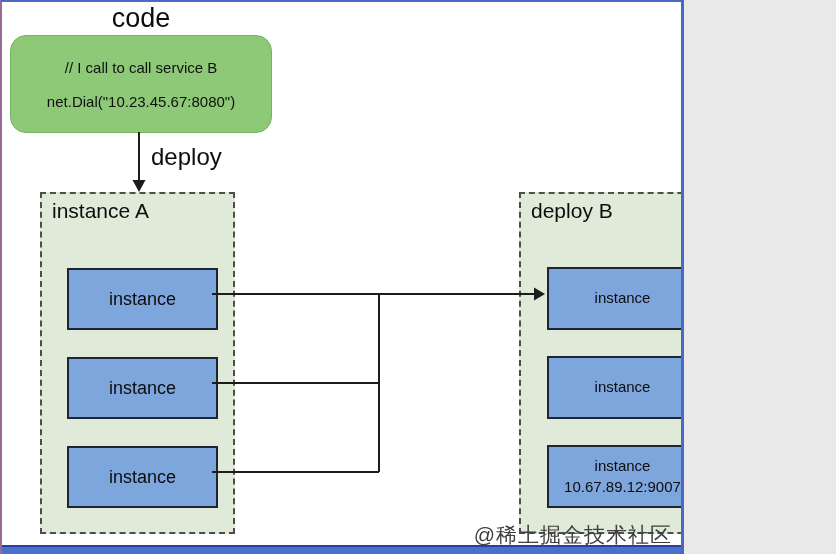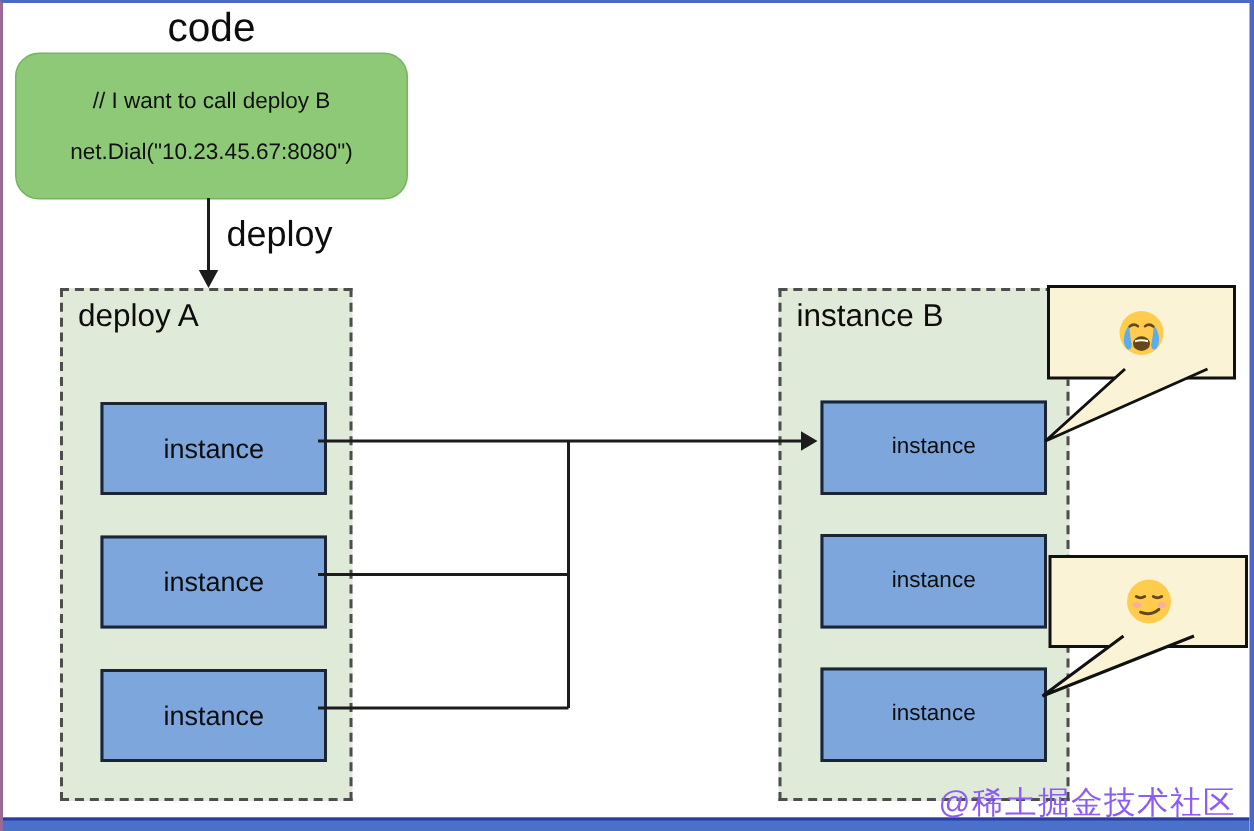--- a/index.html
+++ b/index.html
@@ -1,17 +1,17 @@
 <!DOCTYPE html>
 <html><head>
 <meta charset="utf-8">
 <style>
   html,body{margin:0;padding:0;background:#e9e9e9;}
   .stage{
-    position:relative;width:836px;height:554px;background:#ffffff;
+    position:relative;width:684px;height:554px;background:#ffffff;
     font-family:"Liberation Sans",sans-serif;overflow:hidden;box-sizing:border-box;
     border-top:2px solid #4a68c4;border-right:3px solid #4a68c4;border-left:2px solid #9a6a96;
   }
   .abs{position:absolute;box-sizing:border-box;}
 
   .diagram-title{
     left:65px;top:1px;width:148px;text-align:center;
     font-size:27px;color:#0d0d0d;z-index:1;
   }
   .code-box{
@@ -44,64 +44,65 @@
   .bubble{
     background:#fbf3d5;border:2px solid #111;z-index:2;
     display:flex;justify-content:center;align-items:center;
   }
   .bubble-1{left:696px;top:188px;width:126px;height:63px;}
   .bubble-2{left:697px;top:368px;width:133px;height:62px;}
 
   .connector-layer{left:0;top:0;z-index:5;pointer-events:none;}
 
   .watermark{
-    right:9px;top:519px;font-size:21px;color:#8b5cf6;z-index:6;letter-spacing:1px;
+    right:9px;top:519px;font-size:21px;color:#404040;z-index:6;letter-spacing:1px;
   }
   .bottom-bar{
     left:0;bottom:0;width:100%;height:9px;background:#4a71ca;
     border-top:2px solid #2b3da0;z-index:7;
   }
 </style>
 </head>
 <body>
 
 <div class="stage">
 
   <div class="abs diagram-title">code</div>
 
   <div class="abs code-box">
-    <div class="code-line">// I want to call deploy B</div>
+    <div class="code-line">// I call to call service B</div>
     <div class="code-line">net.Dial("10.23.45.67:8080")</div>
   </div>
 
   <div class="abs deploy-label">deploy</div>
 
   <div class="abs service-box service-a">
-    <div class="service-label">deploy A</div>
+    <div class="service-label">instance A</div>
     <div class="instance svc-a-inst i0">
       <span>instance</span>
     </div>
     <div class="instance svc-a-inst i1">
       <span>instance</span>
     </div>
     <div class="instance svc-a-inst i2">
       <span>instance</span>
     </div>
   </div>
 
   <div class="abs service-box service-b">
-    <div class="service-label">instance B</div>
+    <div class="service-label">deploy B</div>
     <div class="instance svc-b-inst i0">
       <span>instance</span>
     </div>
     <div class="instance svc-b-inst i1">
       <span>instance</span>
     </div>
     <div class="instance svc-b-inst i2">
       <span>instance</span>
+      <span>10.67.89.12:9007</span>
     </div>
   </div>
 
   <div class="abs bubble bubble-1">
     <svg width="34" height="34" viewBox="0 0 36 36">
       <circle cx="18" cy="18" r="15.5" fill="#ffcc4d"></circle>
       <path d="M9.5 13.5 Q12.5 10.8 15.5 13.2" stroke="#65471b" stroke-width="1.8" fill="none" stroke-linecap="round"></path>
       <path d="M20.5 13.2 Q23.5 10.8 26.5 13.5" stroke="#65471b" stroke-width="1.8" fill="none" stroke-linecap="round"></path>
       <path d="M8 14 C5.2 19.5 4.6 25 7.2 28.5 C9.2 30.8 11.6 29.2 11 25.4 C10.4 21.6 9.4 17.4 9.6 14.4 Z" fill="#5dadec"></path>
       <path d="M28 14 C30.8 19.5 31.4 25 28.8 28.5 C26.8 30.8 24.4 29.2 25 25.4 C25.6 21.6 26.6 17.4 26.4 14.4 Z" fill="#5dadec"></path>

